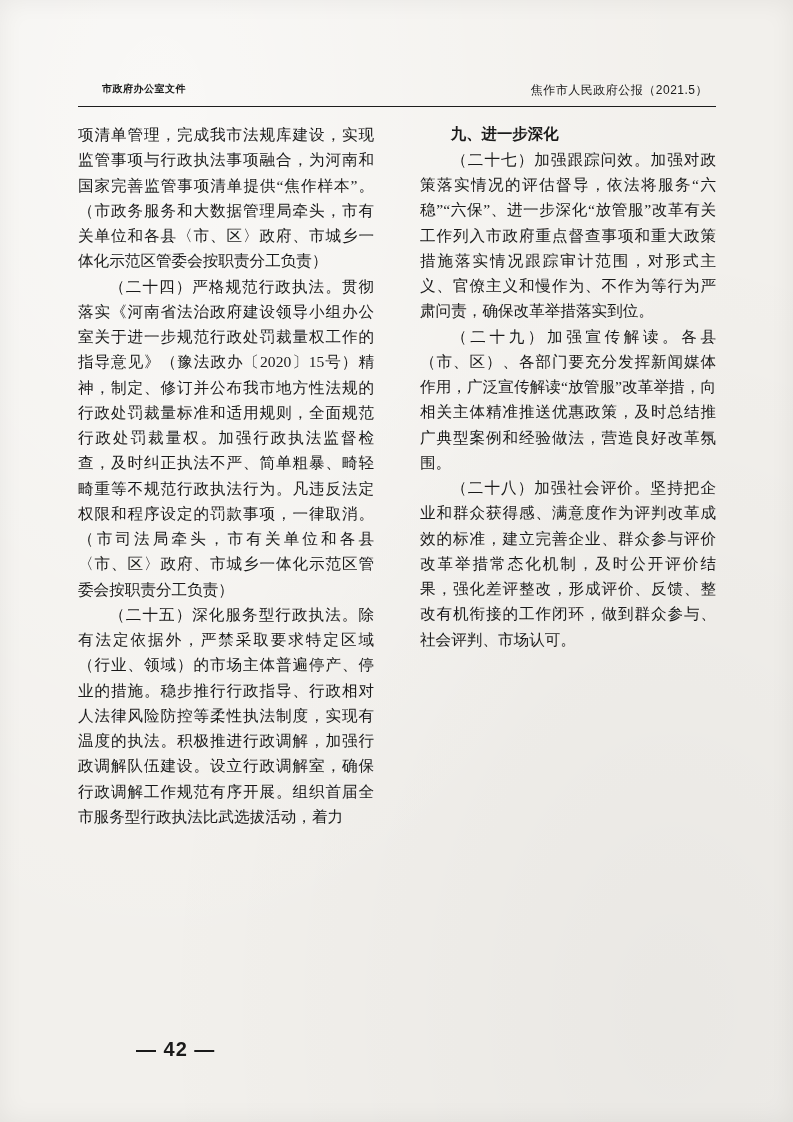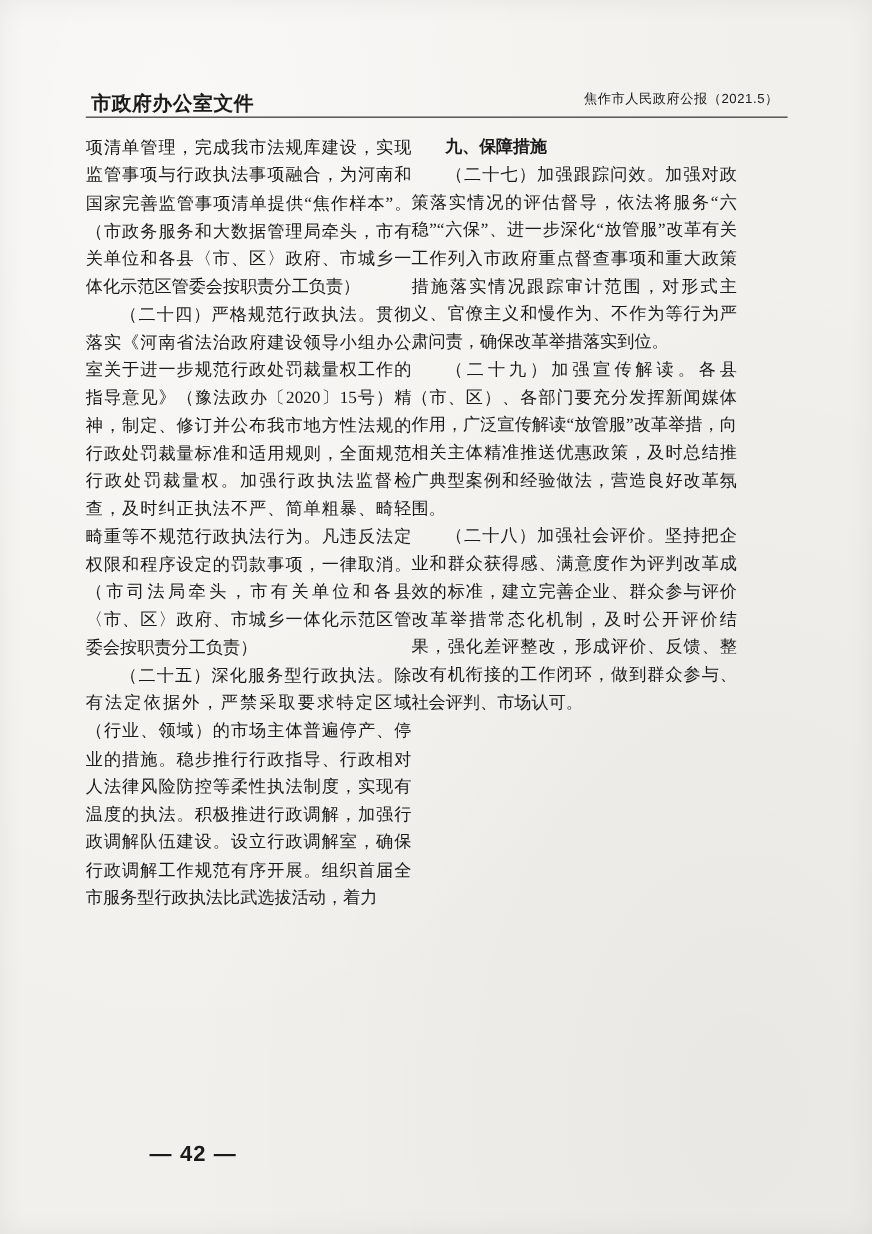--- a/index.html
+++ b/index.html
@@ -33,25 +33,25 @@
     width: 672px;
     height: 975px;
   }
   
   .header {
     position: relative;
     height: 34px;
   }
   .header-left {
     position: absolute;
-    left: 25px;
+    left: 44px;
     top: 4px;
     font-family: "Liberation Sans", "DejaVu Sans", sans-serif;
     font-weight: bold;
-    font-size: 18px;
+    font-size: 10px;
     letter-spacing: 0.5px;
   }
   .header-right {
     position: absolute;
     right: 22px;
     top: 4px;
     font-family: "Liberation Sans", "DejaVu Sans", sans-serif;
     font-weight: normal;
     font-size: 12px;
     letter-spacing: 0.5px;
@@ -64,20 +64,21 @@
     border-top: 1.6px solid #1d1d1d;
   }
   
   .columns {
     position: absolute;
     top: 44px;
     left: 20px;
     right: 14px;
     bottom: 0;
     display: flex;
+    gap: 46px;
   }
   .col {
     width: 296px;
     font-size: 15.6px;
     line-height: 1.62;
     text-align: justify;
     text-justify: inter-ideograph;
   }
   .col p {
     margin: 0;
@@ -124,21 +125,21 @@
 
     <div class="columns">
 
       <div class="col">
         <p>项清单管理，完成我市法规库建设，实现监管事项与行政执法事项融合，为河南和国家完善监管事项清单提供“焦作样本”。（市政务服务和大数据管理局牵头，市有关单位和各县〈市、区〉政府、市城乡一体化示范区管委会按职责分工负责）</p>
         <p class="ind">（二十四）严格规范行政执法。贯彻落实《河南省法治政府建设领导小组办公室关于进一步规范行政处罚裁量权工作的指导意见》（豫法政办〔2020〕15号）精神，制定、修订并公布我市地方性法规的行政处罚裁量标准和适用规则，全面规范行政处罚裁量权。加强行政执法监督检查，及时纠正执法不严、简单粗暴、畸轻畸重等不规范行政执法行为。凡违反法定权限和程序设定的罚款事项，一律取消。（市司法局牵头，市有关单位和各县〈市、区〉政府、市城乡一体化示范区管委会按职责分工负责）</p>
         <p class="ind">（二十五）深化服务型行政执法。除有法定依据外，严禁采取要求特定区域（行业、领域）的市场主体普遍停产、停业的措施。稳步推行行政指导、行政相对人法律风险防控等柔性执法制度，实现有温度的执法。积极推进行政调解，加强行政调解队伍建设。设立行政调解室，确保行政调解工作规范有序开展。组织首届全市服务型行政执法比武选拔活动，着力</p>
       </div>
 
       <div class="col">
-        <p class="sect">九、保障措施</p>
+        <p class="sect">九、进一步深化</p>
         <p class="ind">（二十七）加强跟踪问效。加强对政策落实情况的评估督导，依法将服务“六稳”“六保”、进一步深化“放管服”改革有关工作列入市政府重点督查事项和重大政策措施落实情况跟踪审计范围，对形式主义、官僚主义和慢作为、不作为等行为严肃问责，确保改革举措落实到位。</p>
         <p class="ind">（二十九）加强宣传解读。各县（市、区）、各部门要充分发挥新闻媒体作用，广泛宣传解读“放管服”改革举措，向相关主体精准推送优惠政策，及时总结推广典型案例和经验做法，营造良好改革氛围。</p>
         <p class="ind">（二十八）加强社会评价。坚持把企业和群众获得感、满意度作为评判改革成效的标准，建立完善企业、群众参与评价改革举措常态化机制，及时公开评价结果，强化差评整改，形成评价、反馈、整改有机衔接的工作闭环，做到群众参与、社会评判、市场认可。</p>
       </div>
 
     </div>
 
     <div class="pagenum">— 42 —</div>
   </div>
   <div class="edge"></div>

